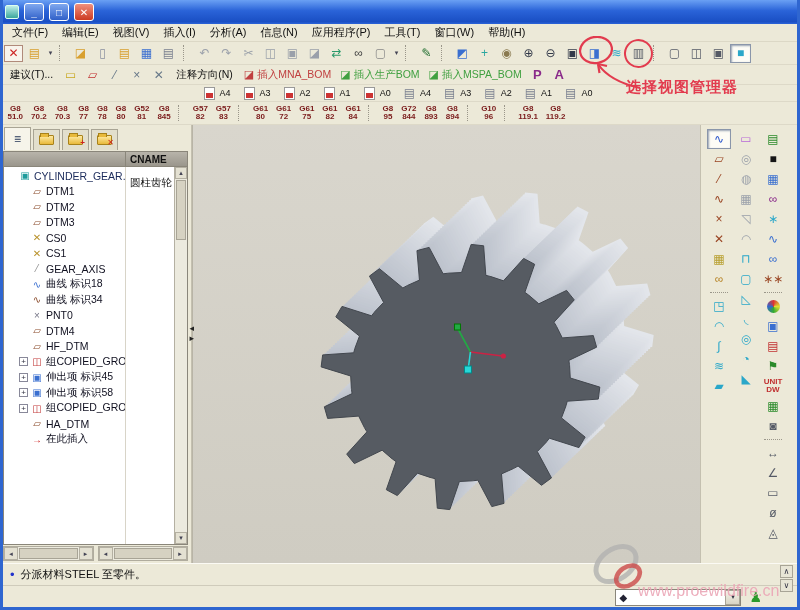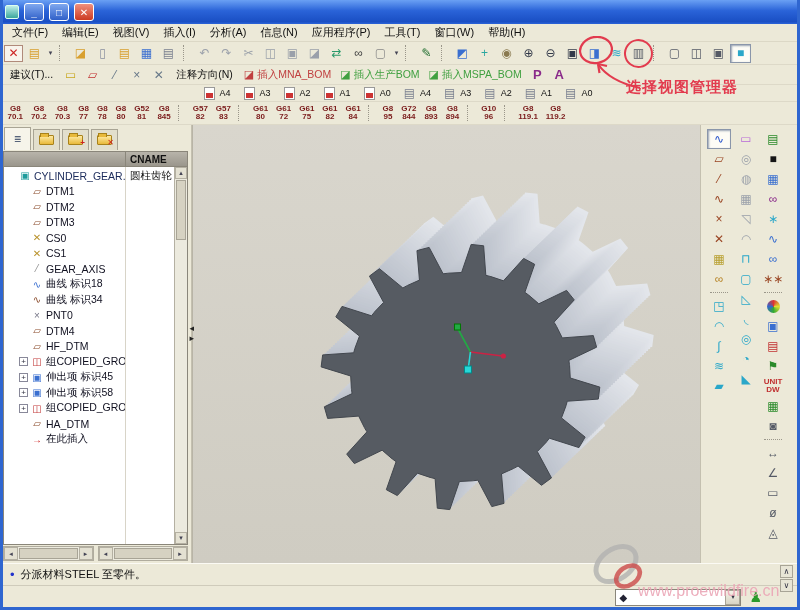--- a/index.html
+++ b/index.html
@@ -61,21 +61,21 @@
   .nav-drop{flex:1;height:18px;border:1px solid #9a9686;border-radius:2px;background:linear-gradient(#fefdf8,#dedbc8);
     display:flex;align-items:center;justify-content:center;gap:5px;font-size:10.5px;}
   .nav-drop .ar{font-size:7px;color:#345;}
   .tree-wrap{flex:1;margin:1px 3px 0;border:1px solid #8a867a;background:#fff;display:flex;flex-direction:column;overflow:hidden;}
   .tree-header{display:flex;height:15px;background:linear-gradient(#b8b4aa,#9a968c);border-bottom:1px solid #8a867a;
     font-size:10px;font-weight:bold;flex:none;}
   .th1{width:122px;border-right:1px solid #8a867a;}
   .th2{flex:1;padding-left:4px;display:flex;align-items:center;}
   .tree-body{flex:1;display:flex;overflow:hidden;}
   .tree-col{width:122px;border-right:1px solid #d8d4c8;overflow:hidden;padding-top:1px;}
-  .cname-col{flex:1;overflow:hidden;padding-top:1px;}
+  .cname-col{flex:1;overflow:hidden;padding-top:8px;}
   .tree-row{height:15.5px;display:flex;align-items:center;white-space:nowrap;font-size:10.5px;padding-left:3px;}
   .tree-row .sp{flex:none;}
   .expander{flex:none;width:9px;height:9px;border:1px solid #889;background:#fff;font-size:8px;line-height:7px;
     text-align:center;margin-right:2px;color:#334;}
   .expander::before{content:"+";}
   .tree-ico{flex:none;width:14px;text-align:center;font-size:10px;margin-right:2px;}
   .tree-row .lbl{color:#101020;}
   .tree-row.root .lbl{color:#1a2a5a;}
   .cname-row{height:15.5px;display:flex;align-items:center;padding-left:4px;font-size:10.5px;white-space:nowrap;}
   .vsb{width:13px;flex:none;background:#eceade;border-left:1px solid #b4b0a2;display:flex;flex-direction:column;}
@@ -330,21 +330,21 @@
       <span class="icon-btn">
         <span class="prn-ico">▤</span>
         <span class="mini-lbl">A0</span>
       </span>
     </div>
 
   <div class="toolbar tb4">
 
   <span class="gb">
         <span>G8</span>
-        <span>70.1</span>
+        <span>51.0</span>
       </span>
       <span class="gb">
         <span>G8</span>
         <span>70.2</span>
       </span>
       <span class="gb">
         <span>G8</span>
         <span>70.3</span>
       </span>
       <span class="gb">

